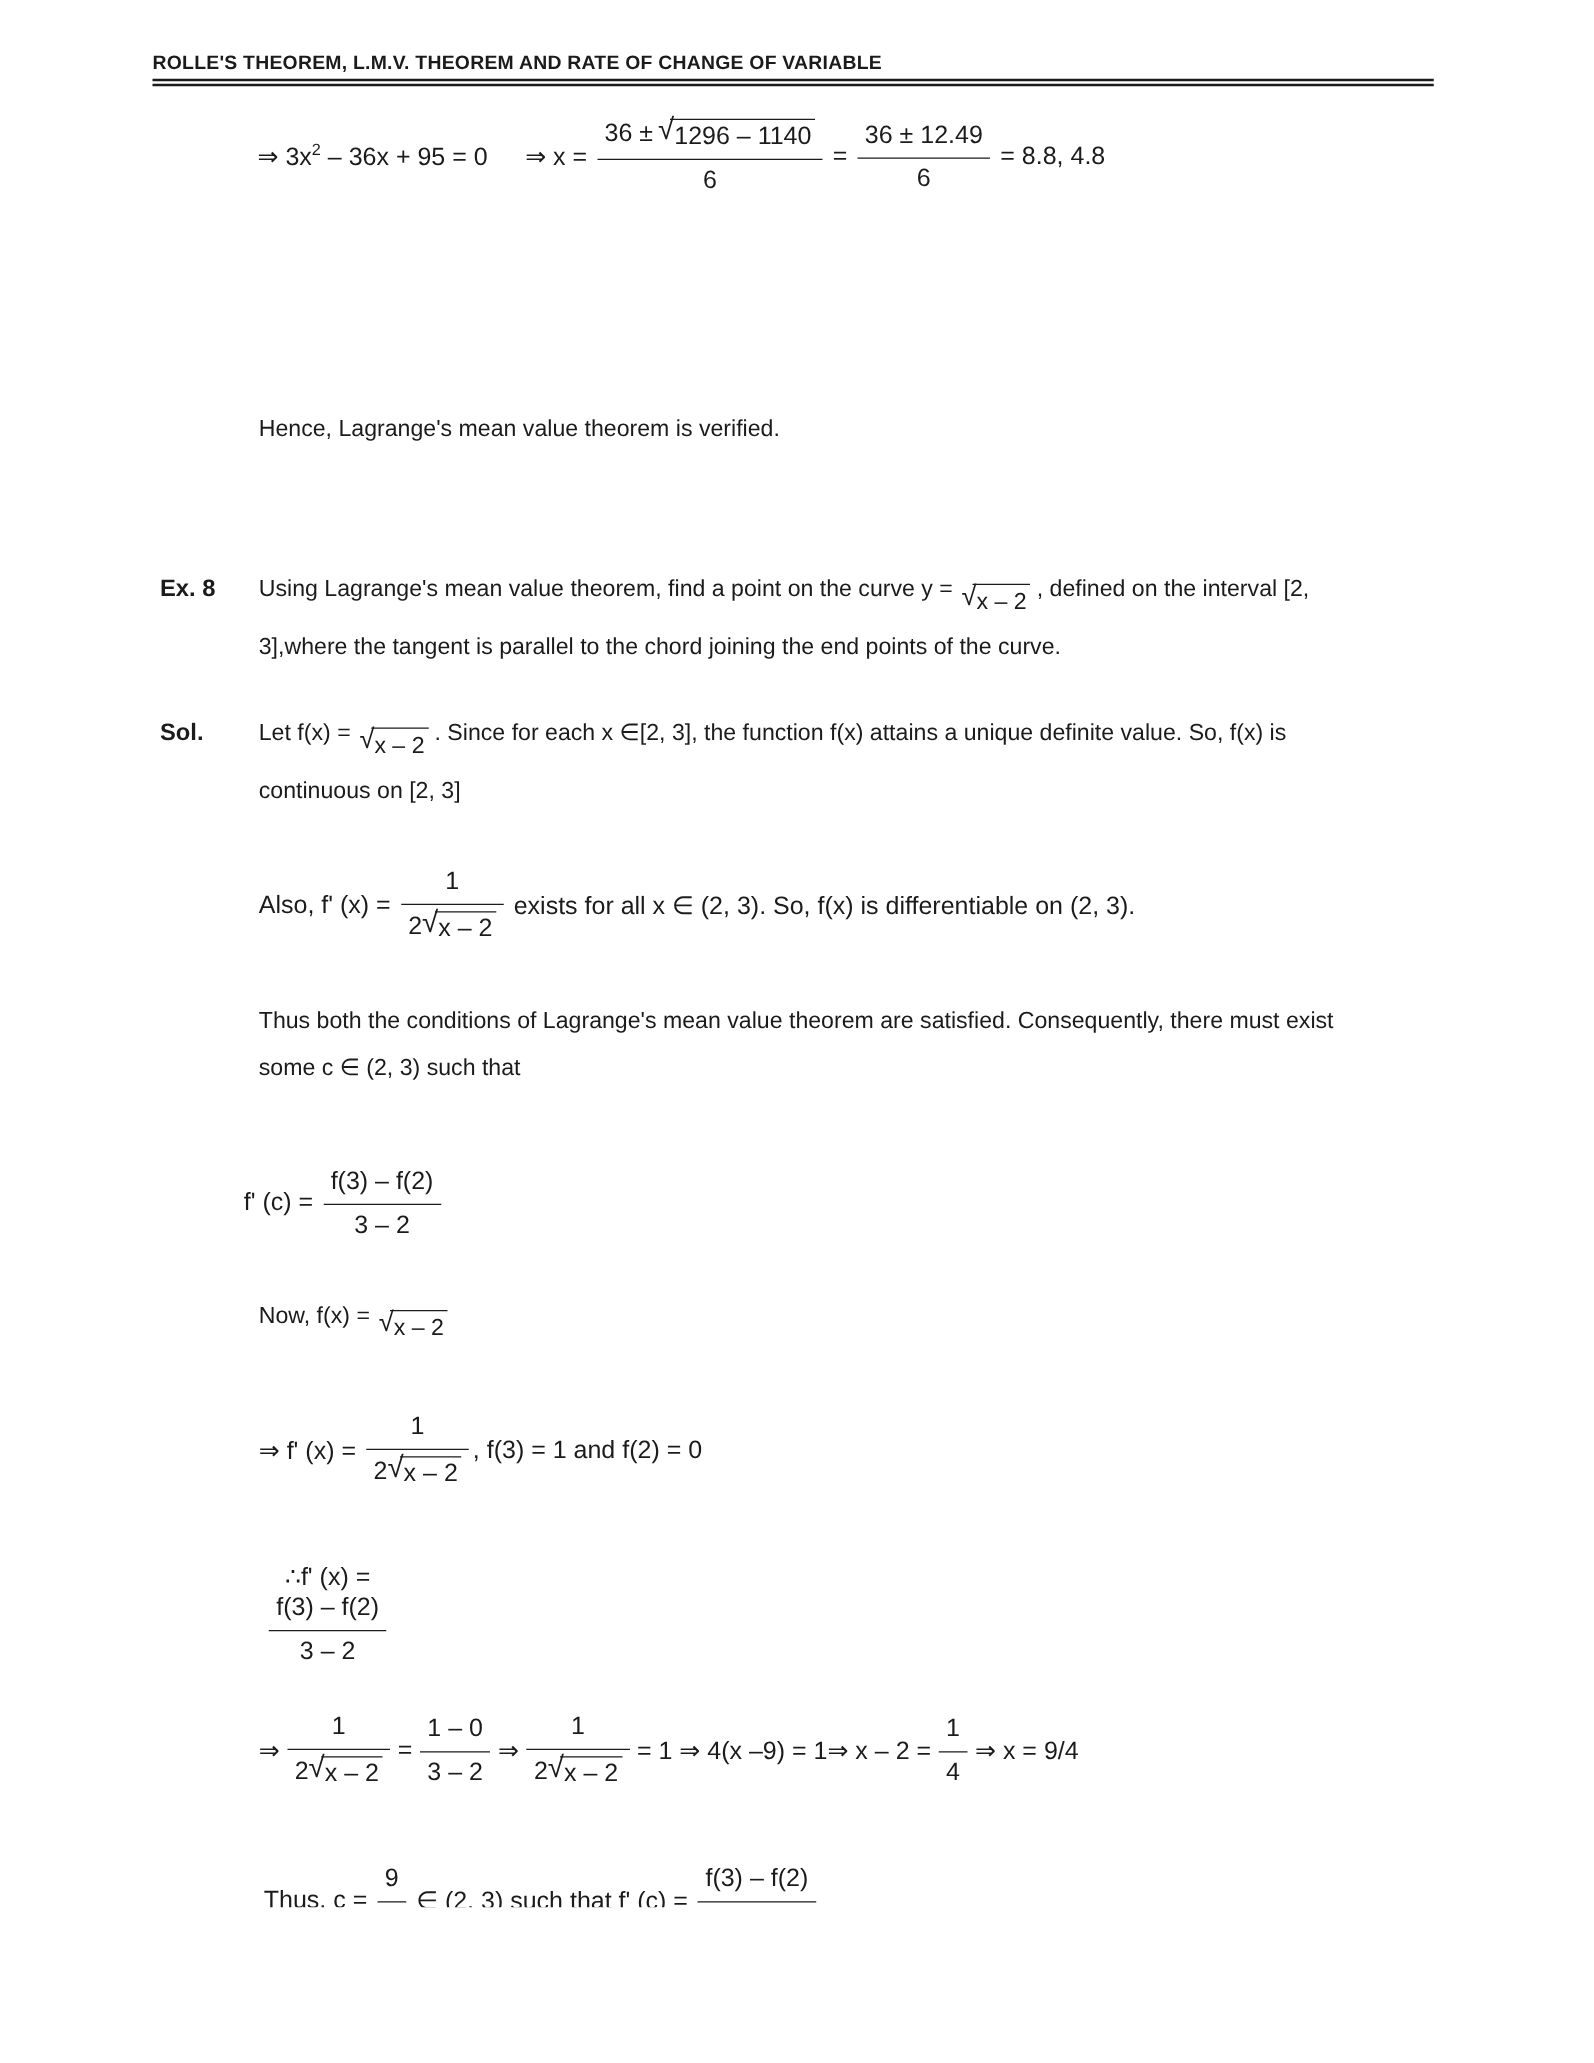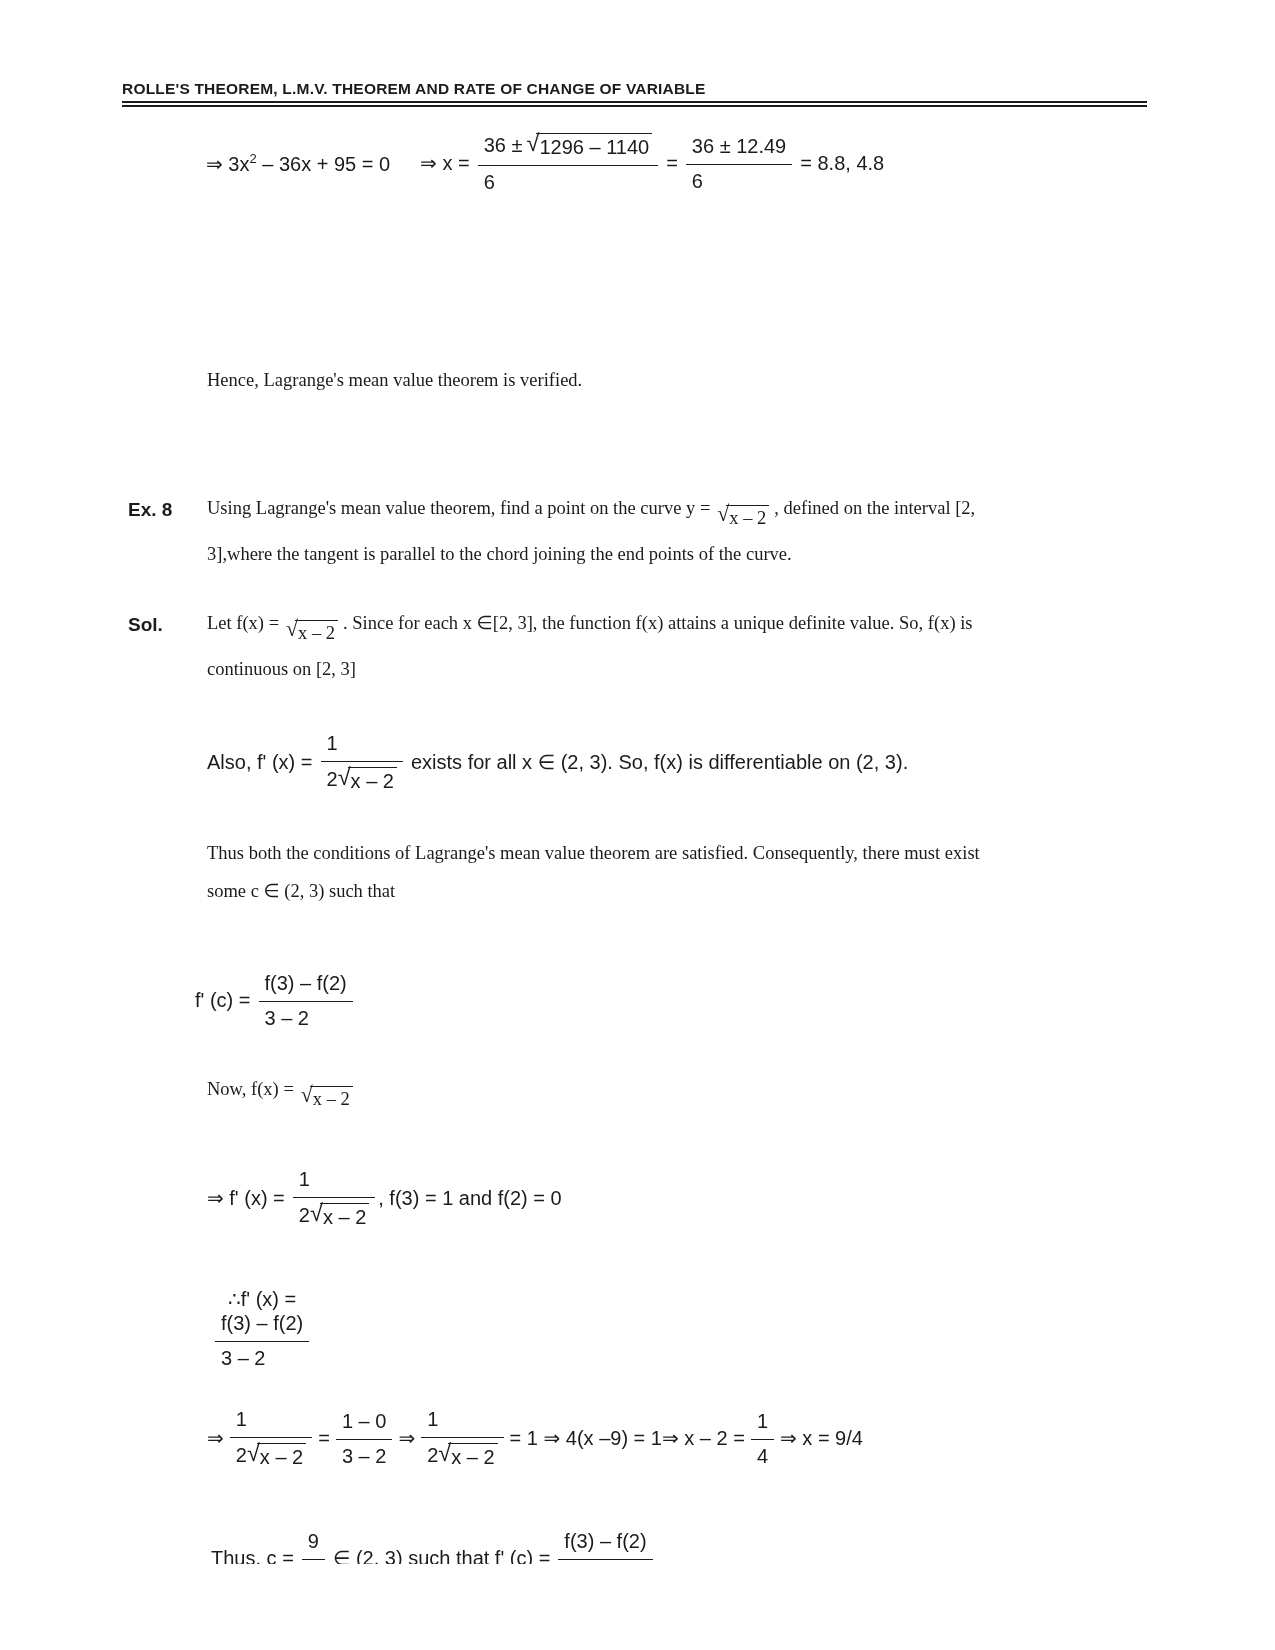--- a/index.html
+++ b/index.html
@@ -4,24 +4,23 @@
 <style>
   html, body { margin: 0; padding: 0; background: #ffffff; }
   .page {
     position: relative;
     width: 1275px;
     height: 1526px;
     background: #ffffff;
     color: #1b1b1b;
     font-family: "Liberation Sans", sans-serif;
     overflow: hidden;
-    margin-top: 38px;
   }
   .block { position: absolute; white-space: nowrap; }
-  .text { font-size: 18.5px; line-height: 1.25; font-family: Liberation Serif, serif; }
+  .text { font-size: 18.5px; line-height: 1.25; }
   .label { font-size: 19px; font-weight: bold; }
 
   .header-title {
     font-size: 15.5px;
     font-weight: bold;
     letter-spacing: 0.2px;
   }
   .header-rule {
     border-top: 2.5px solid #1b1b1b;
     border-bottom: 2px solid #1b1b1b;
@@ -46,21 +45,21 @@
   }
   .math-row > span { flex: 0 0 auto; }
 
   sup { font-size: 13px; }
 
   
   .frac {
     display: inline-flex;
     flex-direction: column;
     margin: 0 8px;
-    text-align: left;
+    text-align: center;
     vertical-align: middle;
   }
   .frac .num {
     border-bottom: 1.8px solid #1b1b1b;
     padding: 1px 6px 6px 6px;
   }
   .frac .den { padding: 5px 6px 0 6px; }
   .chain-row .frac { margin: 0 6px; }
   .tight-r { margin-right: 3px !important; }
 

